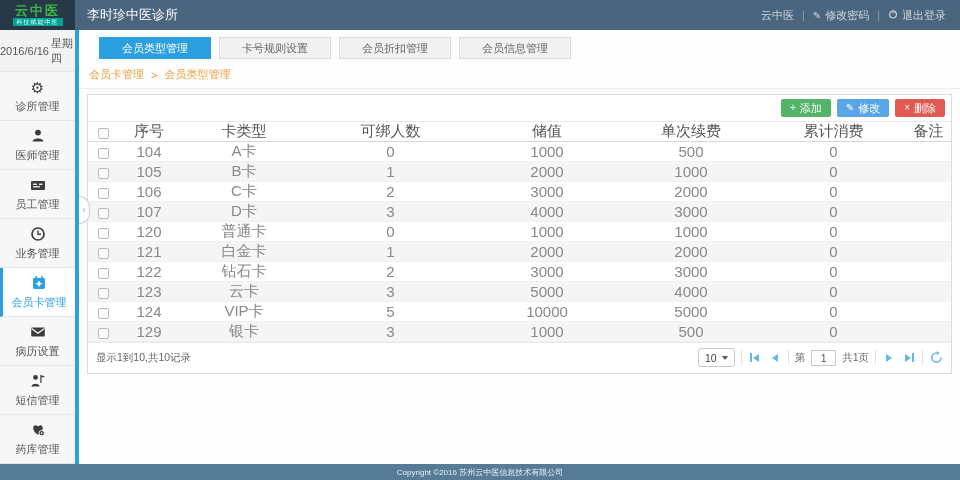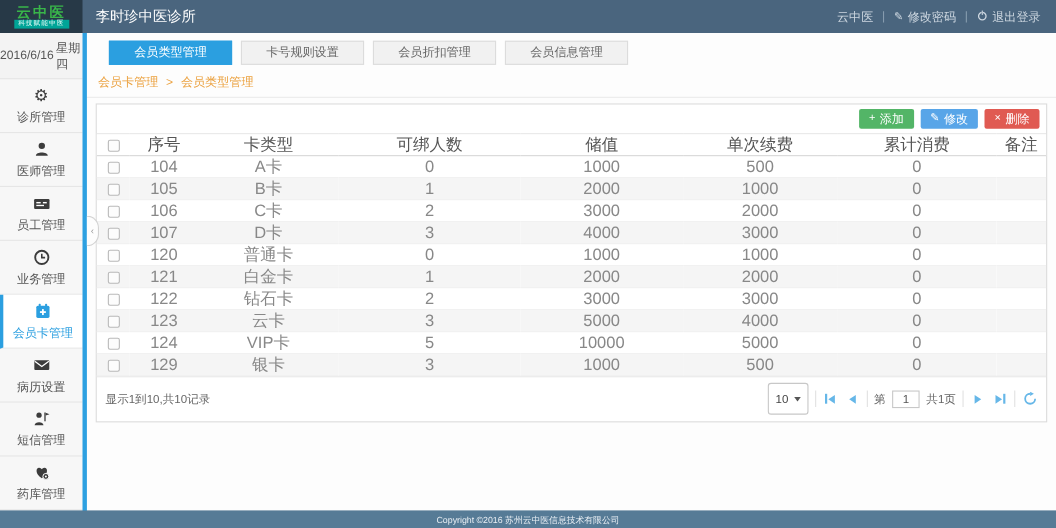--- a/index.html
+++ b/index.html
@@ -39,21 +39,21 @@
   .btn-add{background:#53b567}.btn-edit{background:#58a5e8}.btn-del{background:#e05a52}
 
   table{width:100%;border-collapse:collapse;table-layout:fixed;font-size:15px;color:#888}
   thead th{font-weight:normal;color:#555;height:19px;border-top:1px solid #e8e8e8;border-bottom:1px solid #d8d8d8;text-align:center;background:#fff}
   td{height:18px;text-align:center;border-bottom:1px solid #f0f0f0;overflow:hidden;white-space:nowrap}
   tr.alt td{background:#f5f5f5}
   .cb{display:inline-block;width:11px;height:11px;border:1px solid #b9b9b9;border-radius:2px;background:#fcfcfc;vertical-align:middle;cursor:pointer}
 
   .panel-footer{display:flex;align-items:center;justify-content:space-between;padding:5px 8px 6px 8px;font-size:10.5px;color:#666;border-top:1px solid #e8e8e8}
   .pager{display:flex;align-items:center;gap:6px;font-size:10.5px;color:#666}
-  .psize{display:flex;align-items:center;gap:5px;border:1px solid #c8c8c8;border-radius:3px;height:29px;padding:0 6px;background:#fff;cursor:pointer;color:#444}
+  .psize{display:flex;align-items:center;gap:5px;border:1px solid #c8c8c8;border-radius:3px;height:19px;padding:0 6px;background:#fff;cursor:pointer;color:#444}
   .caret{width:0;height:0;border:3px solid transparent;border-top:4px solid #555;margin-top:4px}
   .vsep{width:1px;height:15px;background:#e2e2e2}
   .pbtn{display:flex;align-items:center;justify-content:center;min-width:14px;height:16px;cursor:pointer;gap:1px}
   .tri-l{width:0;height:0;border:4px solid transparent;border-right:6px solid #66b7e8;border-left:none}
   .tri-r{width:0;height:0;border:4px solid transparent;border-left:6px solid #66b7e8;border-right:none}
   .bar{width:2px;height:9px;background:#66b7e8}
   .pinput{width:25px;height:16px;border:1px solid #c8c8c8;text-align:center;font-size:10.5px;color:#555;background:#fff}
 
   .footer{position:absolute;left:0;right:0;bottom:0;height:16px;background:#567b96;color:#e9eff4;font-size:8px;display:flex;align-items:center;justify-content:center;z-index:6}
 </style>

